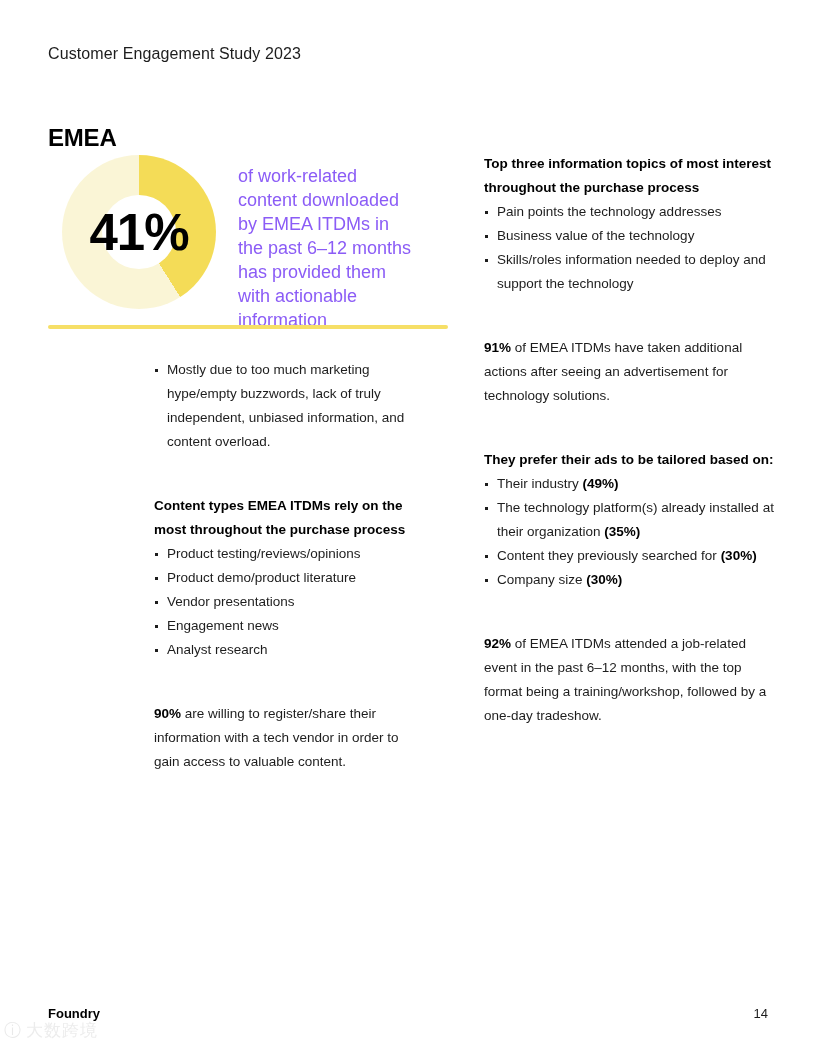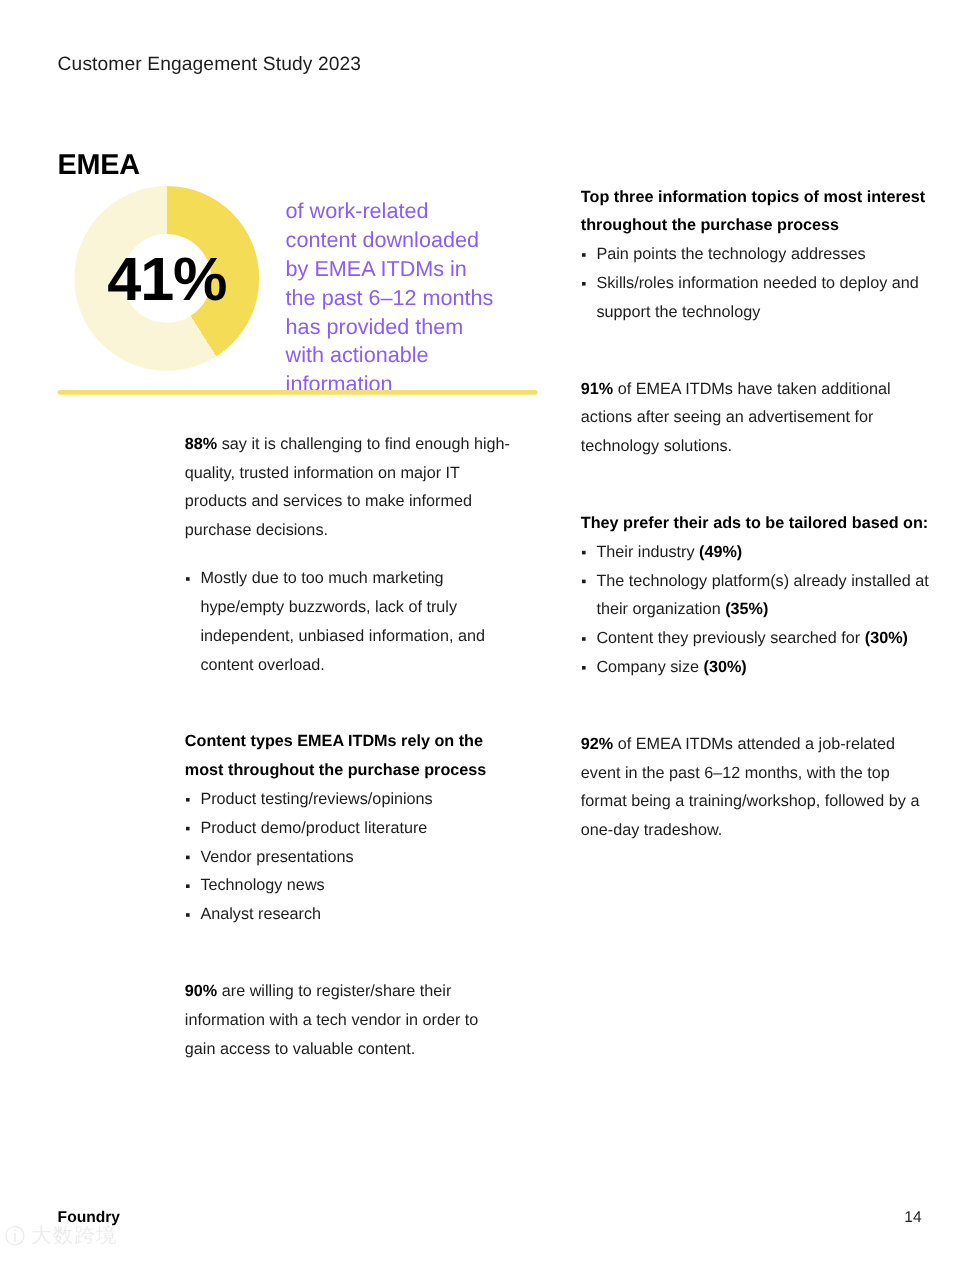--- a/index.html
+++ b/index.html
@@ -212,53 +212,51 @@
       <div class="donut-hole" style="width: 73.92px; height: 73.92px; margin-left: -36.96px; margin-top: -36.96px;"></div>
       <div class="donut-value">41%</div>
     </div>
     <div class="donut-caption">of work-related content downloaded by EMEA ITDMs in the past 6–12 months has provided them with actionable information</div>
   </div>
 
   <div class="divider" style="background: rgb(246, 223, 103);"></div>
 
   <div class="col-left">
 
-    <div class="block tight">
-      <p class="body"><b>88%</b><span> say it is challenging to find enough high-quality, trusted information on major IT products and services to make informed purchase decisions.</span></p>
-    </div>
 
     <div class="block tight">
       <ul class="bullets">
         <li>Mostly due to too much marketing hype/empty buzzwords, lack of truly independent, unbiased information, and content overload.</li>
       </ul>
     </div>
 
     <div class="block">
       <h3 class="sub">Content types EMEA ITDMs rely on the most throughout the purchase process</h3>
       <ul class="bullets">
         <li>Product testing/reviews/opinions</li>
         <li>Product demo/product literature</li>
         <li>Vendor presentations</li>
-        <li>Technology news</li>
+        <li>Engagement news</li>
         <li>Analyst research</li>
       </ul>
     </div>
 
     <div class="block">
       <p class="body"><b>90%</b><span> are willing to register/share their information with a tech vendor in order to gain access to valuable content.</span></p>
     </div>
 
   </div>
 
   <div class="col-right">
 
     <div class="block">
       <h3 class="sub">Top three information topics of most interest throughout the purchase process</h3>
       <ul class="bullets">
         <li>Pain points the technology addresses</li>
+        <li>Business value of the technology</li>
         <li>Skills/roles information needed to deploy and support the technology</li>
       </ul>
     </div>
 
     <div class="block">
       <p class="body"><b>91%</b><span> of EMEA ITDMs have taken additional actions after seeing an advertisement for technology solutions.</span></p>
     </div>
 
     <div class="block">
       <h3 class="sub">They prefer their ads to be tailored based on:</h3>

